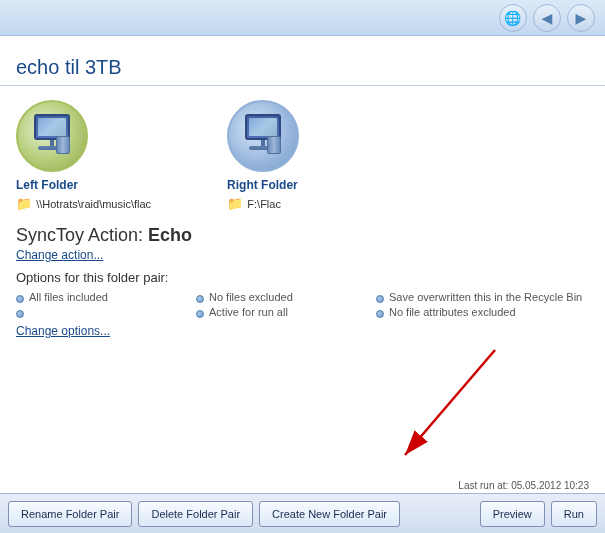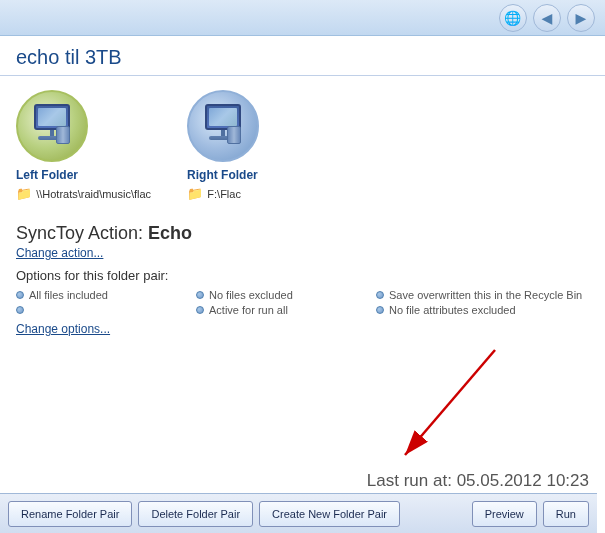--- a/index.html
+++ b/index.html
@@ -32,41 +32,41 @@
       border: 1px solid #a0b8d8;
       display: flex;
       align-items: center;
       justify-content: center;
       font-size: 14px;
       color: #5080b0;
     }
 
     
     .title-area {
-      padding: 10px 16px 6px 16px;
+      padding: 20px 16px 6px 16px;
       border-bottom: 1px solid #c0d0e8;
     }
     .page-title {
       font-size: 20px;
       font-weight: normal;
       color: #1a4a8a;
     }
 
     
     .main-content {
       padding: 14px 16px;
       flex: 1;
     }
 
     
     .folder-pair-row {
       display: flex;
       align-items: flex-start;
-      gap: 36px;
-      margin-bottom: 22px;
+      gap: 76px;
+      margin-bottom: 14px;
       text-align: center;
     }
 
     .folder-item {
       display: flex;
       flex-direction: column;
       align-items: flex-start;
     }
 
     .folder-icon-circle {
@@ -187,21 +187,21 @@
     }
 
     .options-grid {
       display: grid;
       grid-template-columns: 180px 180px 220px;
       gap: 3px 0;
       margin-bottom: 6px;
     }
     .option-item {
       display: flex;
-      align-items: center;
+      align-items: flex-end;
       gap: 5px;
       font-size: 11px;
       color: #555;
     }
     .option-bullet {
       width: 8px;
       height: 8px;
       border-radius: 50%;
       background: radial-gradient(circle at 35% 35%, #a8c8e8, #7098c8);
       border: 1px solid #5080b0;
@@ -216,31 +216,31 @@
       width: 200px;
       height: 130px;
       pointer-events: none;
     }
 
     
     .last-run-bar {
       position: absolute;
       bottom: 42px;
       right: 16px;
-      font-size: 17px;
+      font-size: 10px;
       color: #555;
       text-align: right;
     }
 
     
     .bottom-toolbar {
       position: absolute;
       bottom: 0;
       left: 0;
-      right: 8px;
+      right: 0;
       height: 40px;
       background: linear-gradient(to bottom, #e8eef8, #d0ddf0);
       border-top: 1px solid #a0b8d8;
       display: flex;
       align-items: center;
       padding: 0 8px;
       gap: 6px;
     }
 
     .toolbar-btn {

